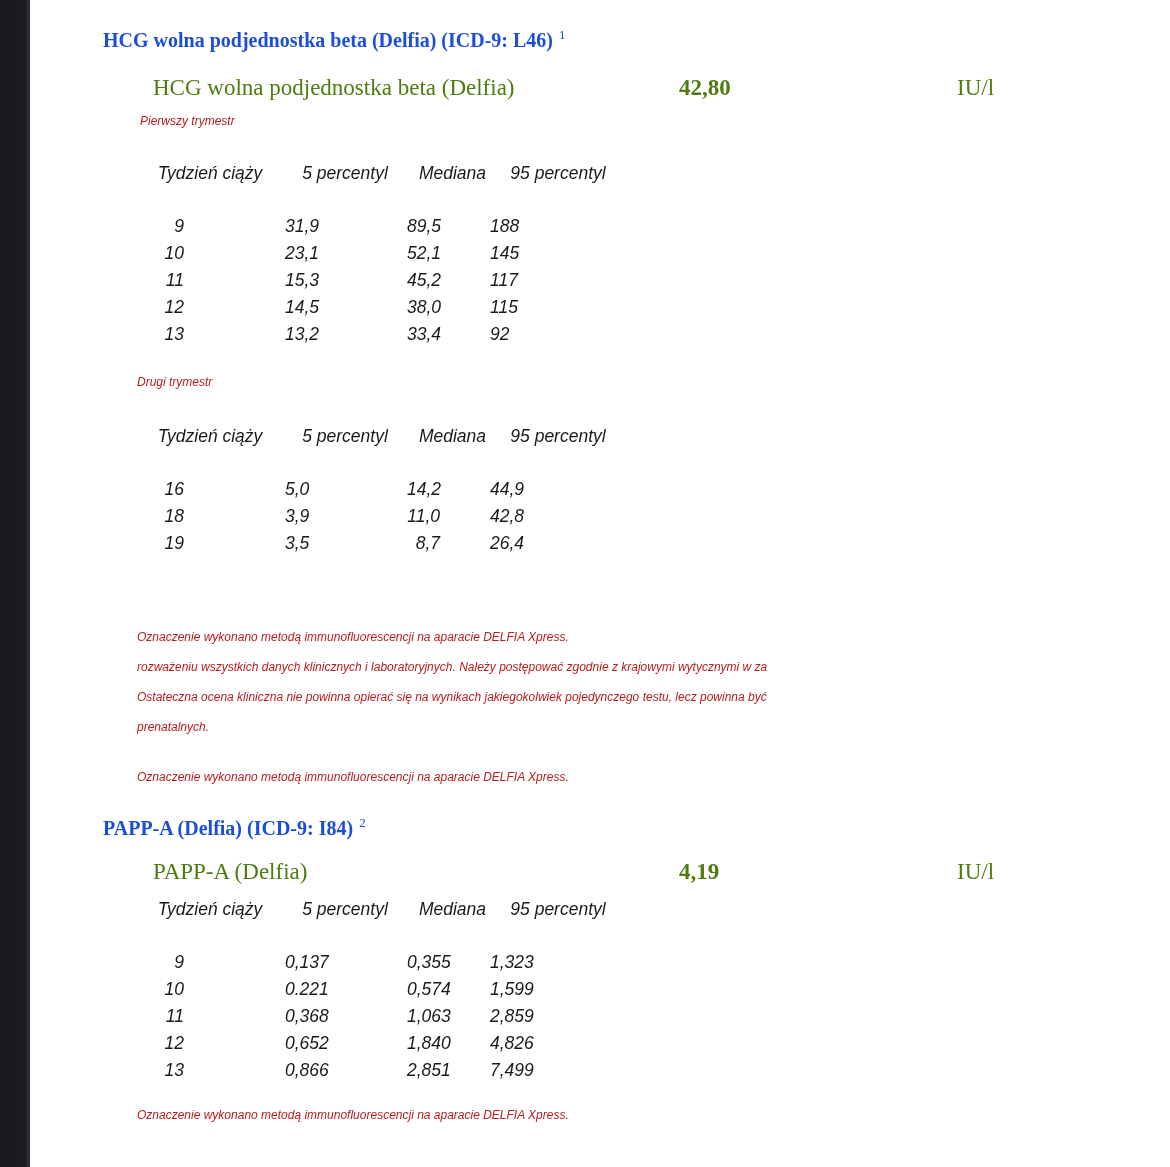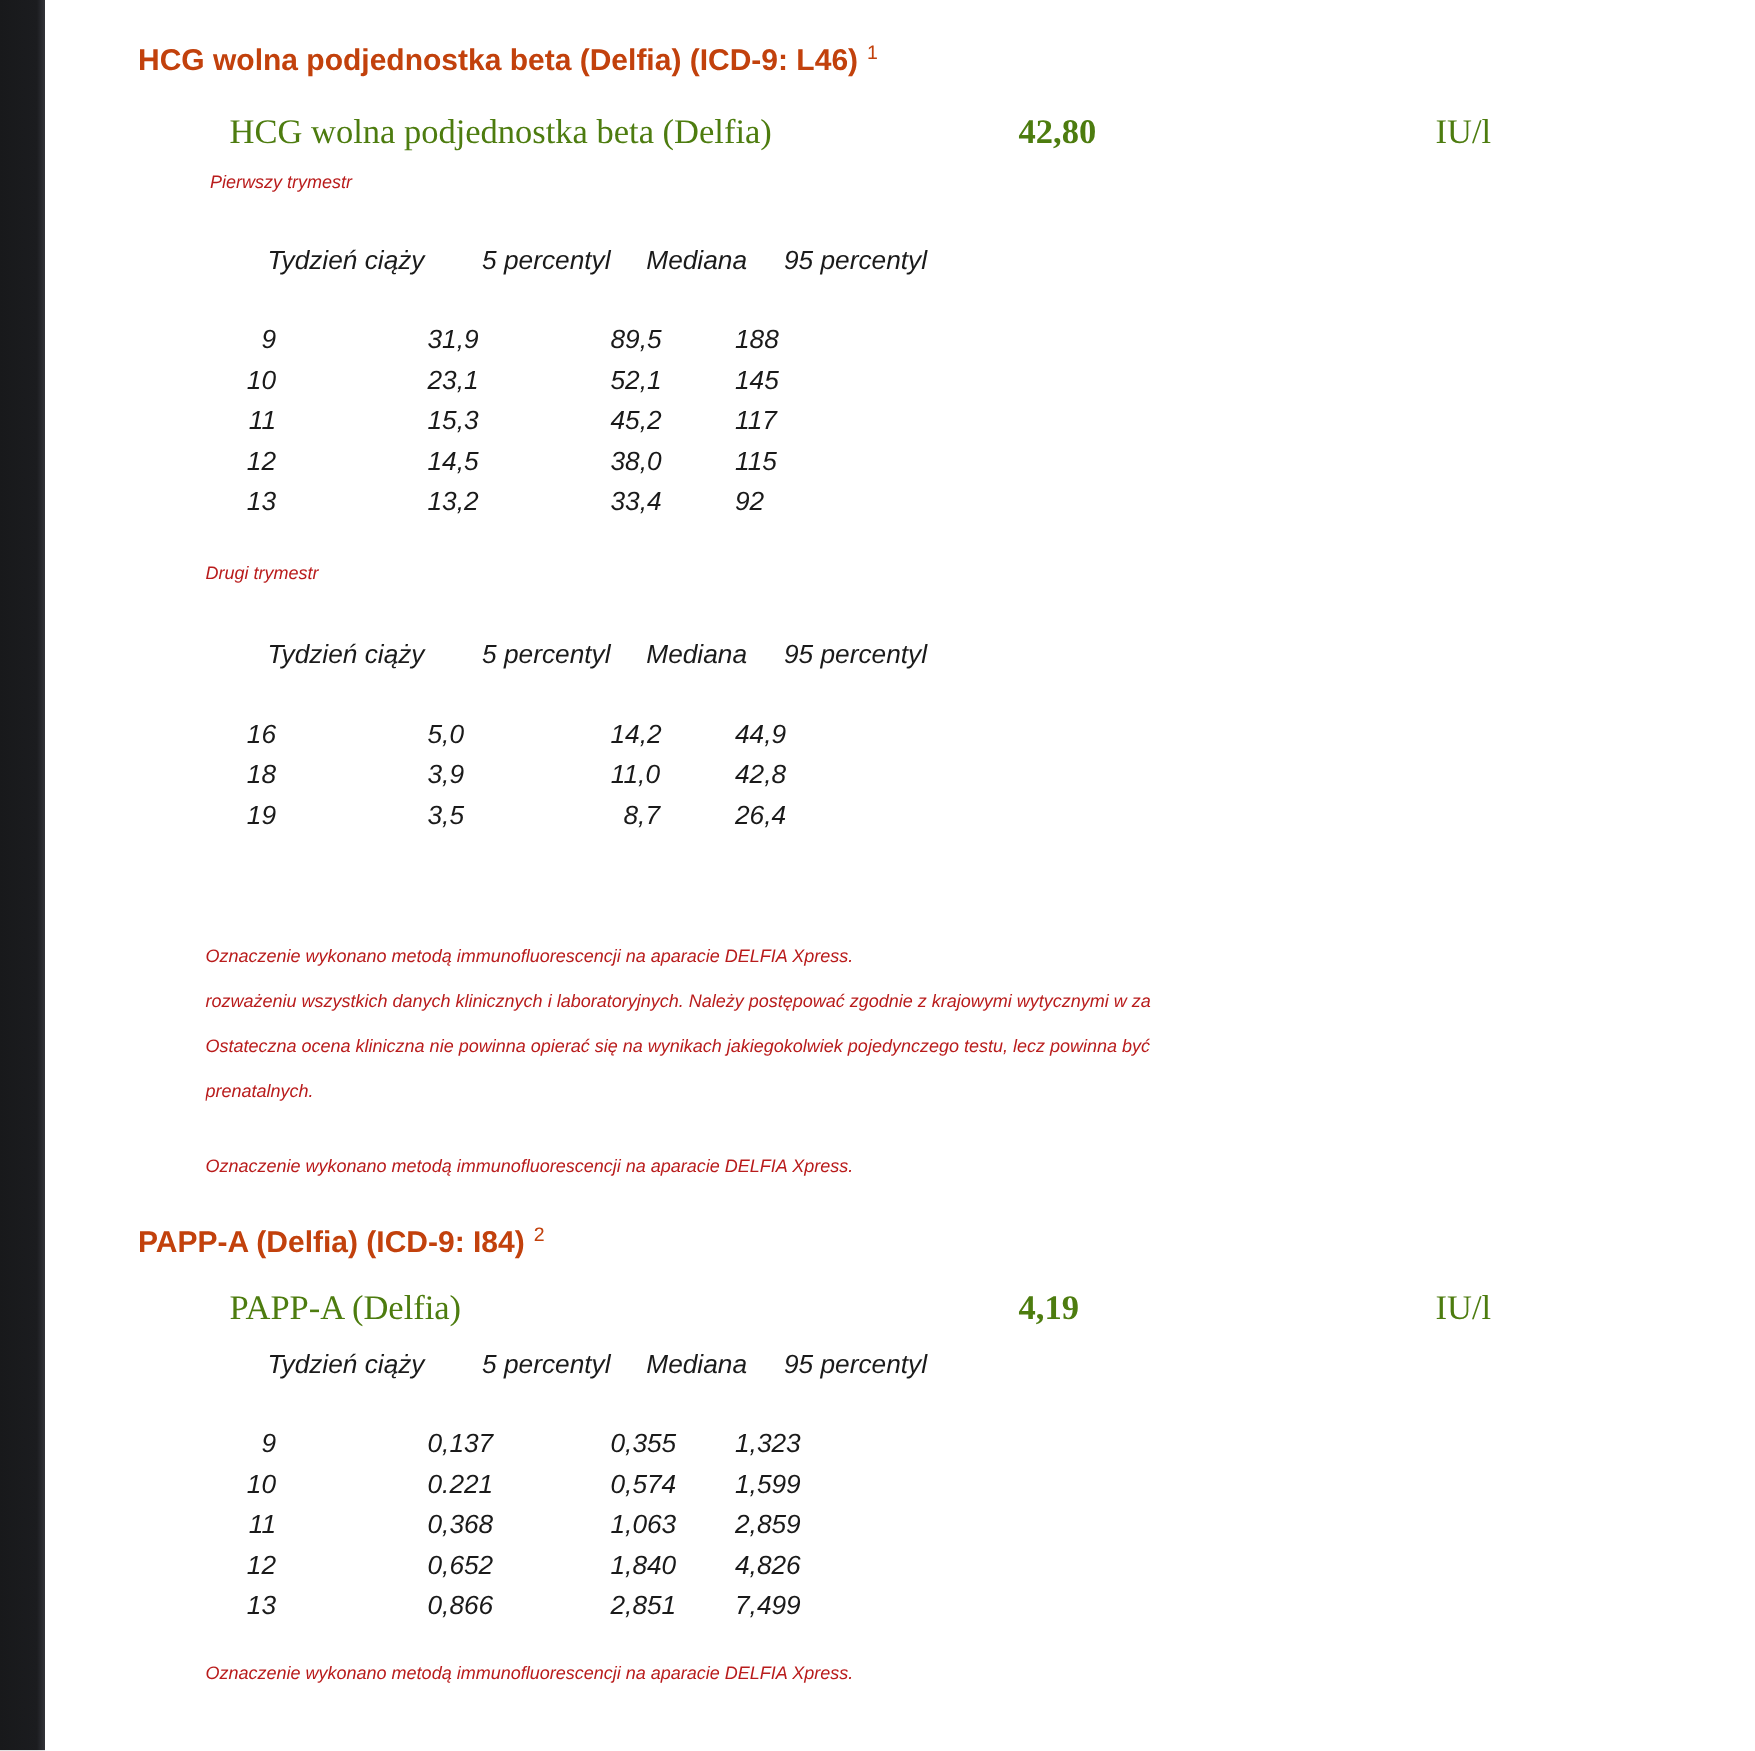--- a/index.html
+++ b/index.html
@@ -14,26 +14,27 @@
   }
   .edge-bar{
     position:absolute;
     left:0;top:0;
     width:30px;height:1167px;
     background:linear-gradient(to right,#18191b 0%,#1b1c1f 82%,#33343a 100%);
   }
   
   .section-title{
     position:absolute;
-    left:92px;
+    left:103px;
     font-weight:bold;
     font-size:20px;
     line-height:26px;
-    color:#c2410c;
-    white-space:nowrap;
+    color:#1d4ed8;
+    white-space:nowrap;
+    font-family:Liberation Serif, serif;
   }
   .section-title .sup{
     font-weight:400;
     font-size:13px;
     vertical-align:super;
     margin-left:6px;
   }
   
   .result-line{
     position:absolute;
@@ -81,21 +82,21 @@
     font-size:17.5px;
     color:#1a1a1a;
   }
   .ref-header,.ref-row{
     display:grid;
     grid-template-columns:146px 124px 91px 120px;
     line-height:27px;
     white-space:nowrap;
   }
   .ref-header{margin-bottom:26px;}
-  .hc{text-align:right;}
+  .hc{text-align:center;}
   .dc1{text-align:right;padding-right:99px;}
   .dc2{padding-left:2px;}
   .dc3{text-align:right;padding-right:58px;}
   .dc4{text-indent:-8px;}
 </style>
 </head>
 <body>
 
 <div class="page">
 

